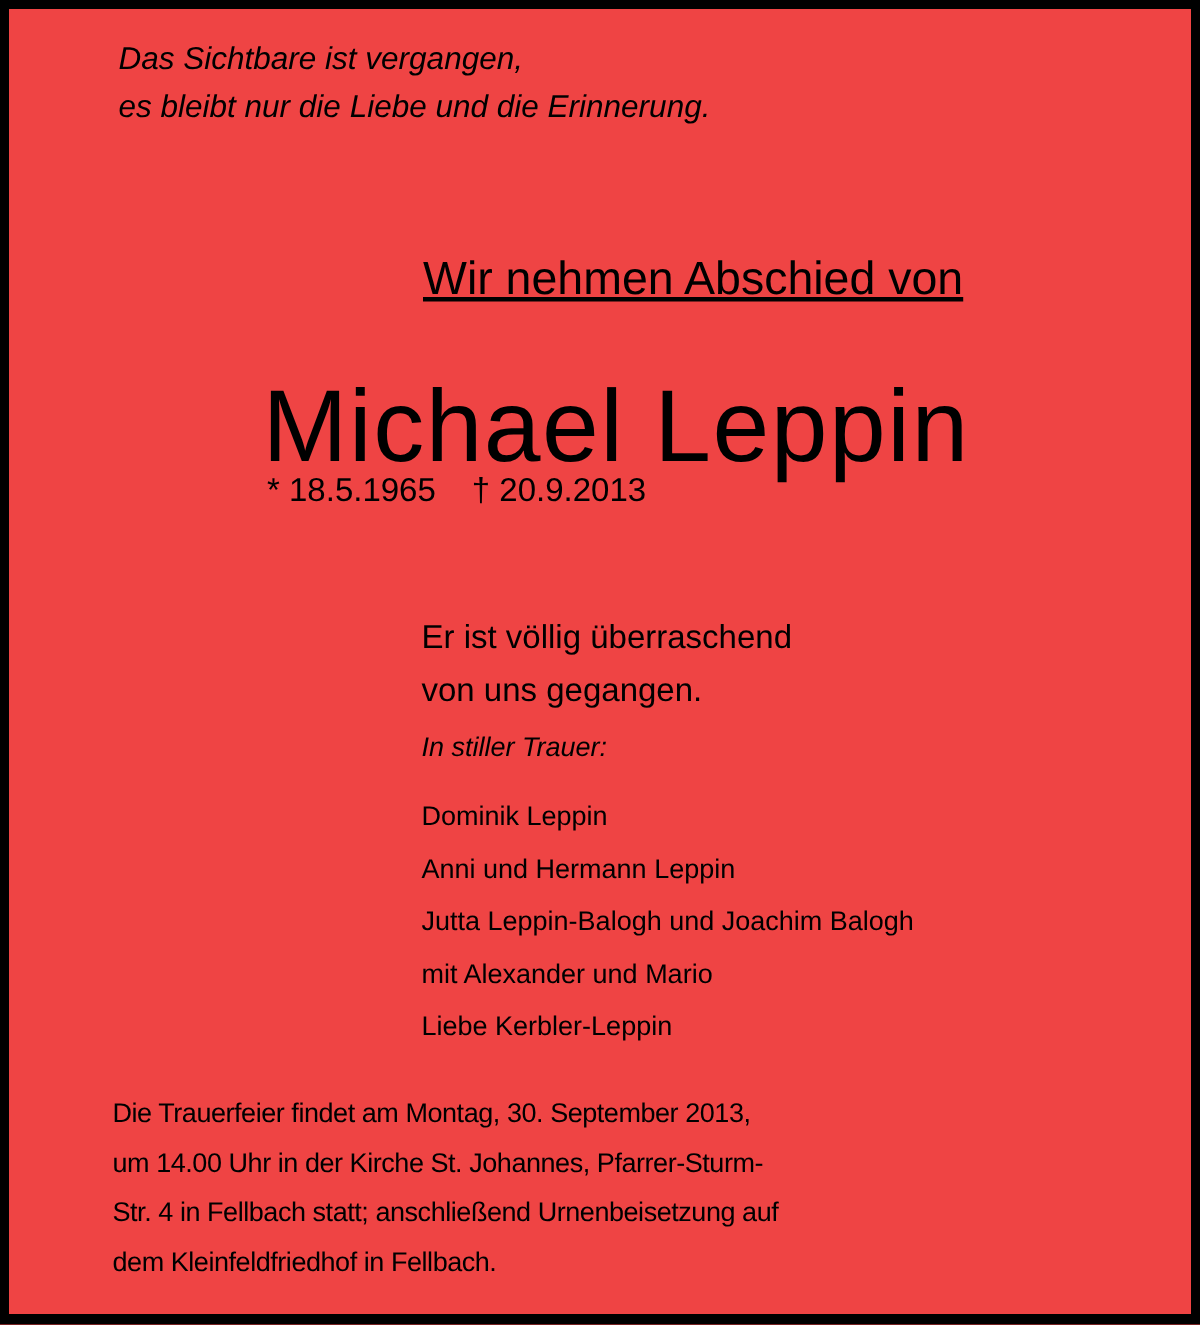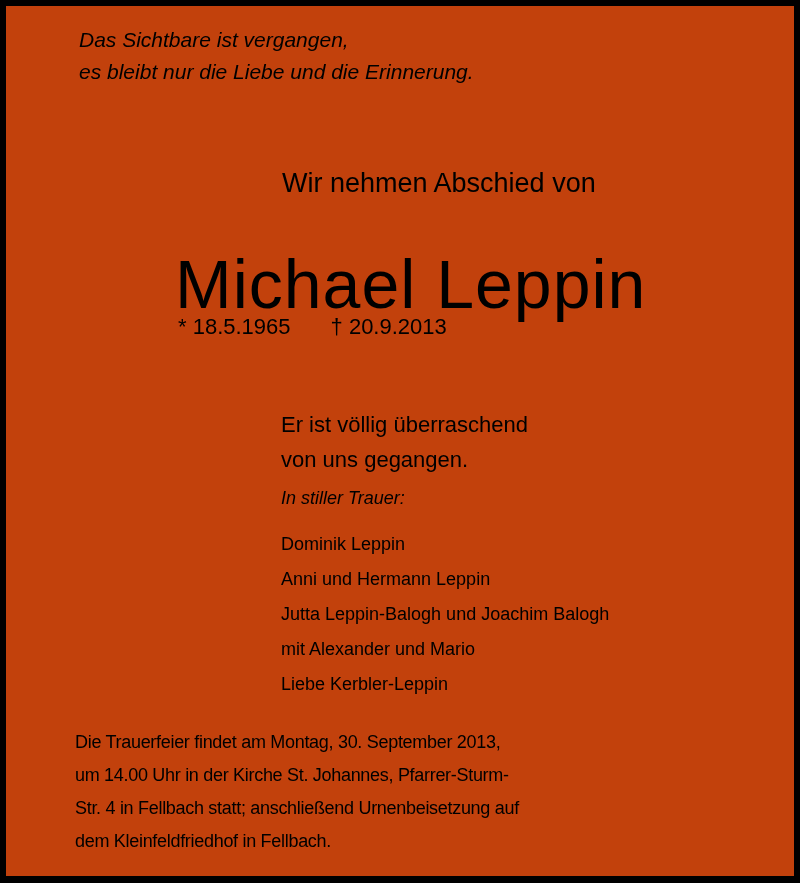--- a/index.html
+++ b/index.html
@@ -8,34 +8,34 @@
     background: #000;
     position: relative;
     overflow: hidden;
     font-family: "Liberation Sans", "DejaVu Sans", sans-serif;
     color: #000;
   }
   .card {
     position: absolute;
     left: 6px; top: 6px;
     width: 788px; height: 870px;
-    background: #c2410c;
+    background: #ef4444;
   }
   .abs { position: absolute; white-space: nowrap; }
   .motto {
     left: 73px; top: 18px;
     font-size: 21px; line-height: 32px; font-style: italic;
   }
-  .intro { left: 276px; top: 162px; font-size: 27px; }
+  .intro { left: 276px; top: 162px; font-size: 31px; text-decoration: underline; }
   .name {
     left: 169px; top: 239px;
     font-size: 68px; letter-spacing: 1px;
   }
   .dates { left: 172px; top: 308px; font-size: 22px; }
-  .dates .death { margin-left: 40px; }
+  .dates .death { margin-left: 24px; }
   .msg { left: 275px; top: 384px; font-size: 22px; line-height: 35px; margin-top: 17px; }
   .mourn-h { left: 275px; top: 482px; font-size: 18px; font-style: italic; }
   .mourners { left: 275px; top: 521px; font-size: 18px; line-height: 35px; }
   .funeral {
     left: 69px; top: 720px;
     font-size: 18px; line-height: 33px;
     letter-spacing: -0.3px;
   }
   .line { display: block; }
 </style>

